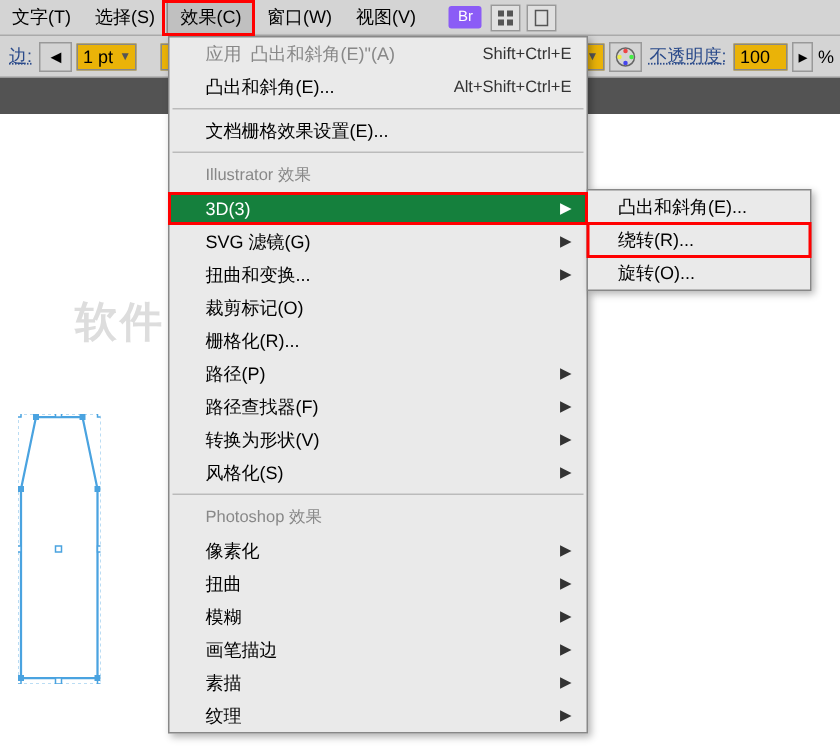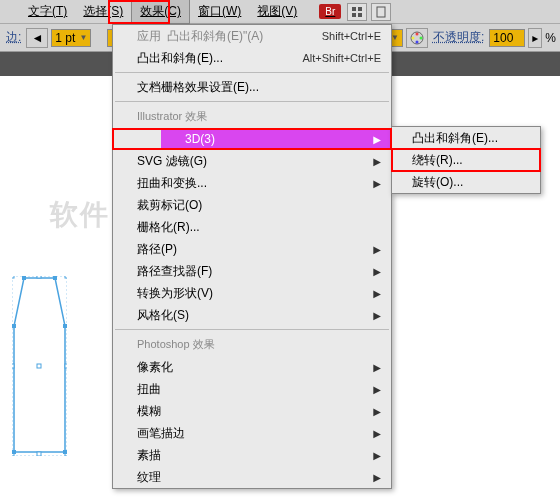--- a/index.html
+++ b/index.html
@@ -1,37 +1,37 @@
 <!DOCTYPE html>
 <html><head>
 <meta charset="utf-8">
 <style>
 *{margin:0;padding:0;box-sizing:border-box;font-family:"Microsoft YaHei","SimSun",sans-serif;font-size:12px;}
 body{background:#fff;width:560px;height:501px;overflow:hidden;position:relative;}
-.menubar{background:#d4d4d4;height:24px;display:flex;align-items:center;padding:0 20px;border-bottom:1px solid #aaa;text-decoration:underline;}
+.menubar{background:#d4d4d4;height:24px;display:flex;align-items:center;padding:0 0;border-bottom:1px solid #aaa;}
 .menubar .menu-item{padding:3px 8px;cursor:default;color:#000;}
 .menubar .menu-item.active{background:#c0c0c0;border:1px solid #888;}
-.menubar .br-badge{background:#b91c1c;color:#fff;padding:2px 6px;margin:0 4px;border-radius:2px;font-size:10px;}
+.menubar .br-badge{background:#8b5cf6;color:#fff;padding:2px 6px;margin:0 4px;border-radius:2px;font-size:10px;}
 .menubar .icon-btn{width:20px;height:18px;background:#e0e0e0;border:1px solid #999;margin:0 2px;display:flex;align-items:center;justify-content:center;}
 .toolbar{background:#d4d4d4;height:28px;display:flex;align-items:center;padding:0 4px;border-bottom:1px solid #999;gap:3px;}
 .toolbar .label{color:#2a4a8a;text-decoration:underline dotted;padding:0 2px;}
 .toolbar .combo{background:#eab308;border:1px solid #888;height:18px;display:flex;align-items:center;padding:0 3px;min-width:40px;}
 .toolbar .combo .arrow{margin-left:auto;font-size:8px;color:#555;}
 .toolbar .icon-btn{width:22px;height:20px;background:#d4d4d4;border:1px solid #999;display:flex;align-items:center;justify-content:center;}
 .toolbar .spacer{flex:1;}
 .gray-bar{background:#535353;height:24px;}
 .canvas{position:absolute;left:0;top:76px;right:0;bottom:0;background:#fff;}
 .watermark{position:absolute;left:50px;top:120px;font-size:28px;color:#ddd;font-weight:bold;letter-spacing:2px;font-family:"SimHei";}
 .shape{position:absolute;left:12px;top:200px;width:55px;height:180px;}
 .shape svg{width:100%;height:100%;}
 .dropdown{position:absolute;left:112px;top:24px;width:280px;background:#eaeaea;border:1px solid #888;box-shadow:2px 2px 5px rgba(0,0,0,0.3);}
 .dropdown .row{height:22px;display:flex;align-items:center;padding:0 10px 0 24px;position:relative;color:#000;}
 .dropdown .row.disabled{color:#888;justify-content:space-between;}
 .dropdown .row .shortcut{margin-left:auto;color:#333;font-size:11px;}
-.dropdown .row.highlighted{background:#d946ef;color:#fff;margin-left:48px;}
+.dropdown .row.highlighted{background:#15803d;color:#fff;}
 .dropdown .row.highlighted .arrow{color:#fff;}
 .dropdown .row .arrow{margin-left:auto;font-size:10px;color:#333;}
 .dropdown .sep{height:1px;background:#bbb;margin:3px 2px;}
 .dropdown .section-label{padding:4px 0 4px 24px;color:#888;font-size:11px;}
 .submenu{position:absolute;left:391px;top:126px;width:150px;background:#eaeaea;border:1px solid #888;box-shadow:2px 2px 5px rgba(0,0,0,0.3);}
 .submenu .row{height:22px;display:flex;align-items:center;padding:0 10px 0 20px;color:#000;}
 .red-box-1{position:absolute;left:108px;top:0;width:62px;height:24px;border:2px solid red;pointer-events:none;}
 .red-box-2{position:absolute;left:112px;top:128px;width:280px;height:22px;border:2px solid red;pointer-events:none;}
 .red-box-3{position:absolute;left:391px;top:148px;width:150px;height:24px;border:2px solid red;pointer-events:none;}
 </style>

